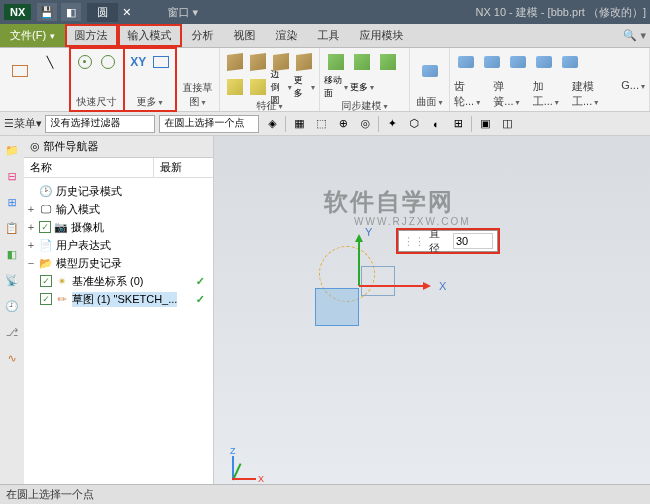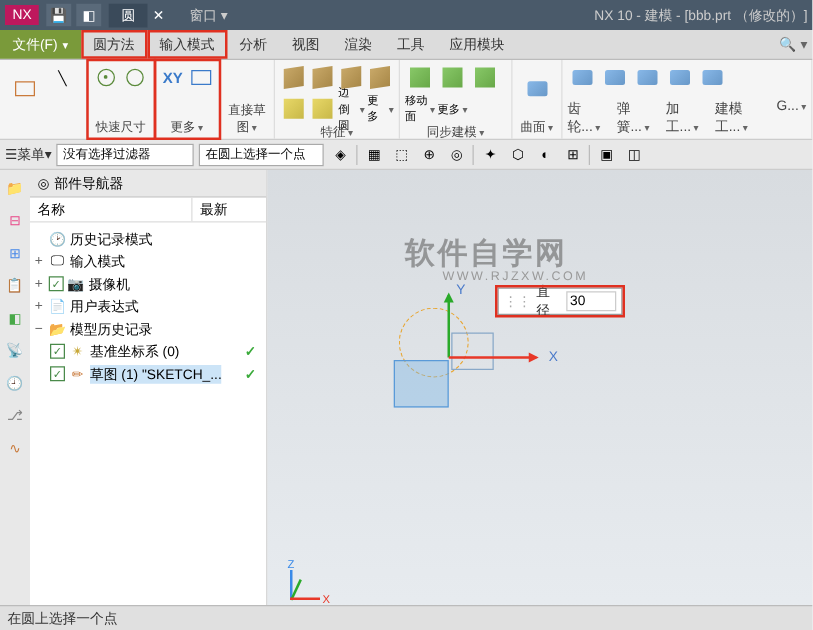--- a/index.html
+++ b/index.html
@@ -1,19 +1,19 @@
 <!DOCTYPE html>
 <html><head>
 <meta charset="utf-8">
 <style>
 * { margin: 0; padding: 0; box-sizing: border-box; font-family: "Microsoft YaHei", Arial, sans-serif; font-size: 11px; }
 body { width: 650px; height: 504px; background: #f0f0f0; overflow: hidden; position: relative; }
 
 .titlebar { height: 24px; background: #4a5a6a; color: #fff; display: flex; align-items: center; padding: 0 4px; }
-.titlebar .nx-logo { background: #be185d; color: #fff; padding: 2px 6px; font-weight: normal; margin-right: 4px; }
+.titlebar .nx-logo { background: #14532d; color: #fff; padding: 2px 6px; font-weight: bold; margin-right: 4px; }
 .titlebar .ttl-icon { width: 20px; height: 18px; display: inline-flex; align-items: center; justify-content: center; margin: 0 2px; background: #5a6a7a; cursor: pointer; }
 .titlebar .circle-tab { background: #3a4a5a; padding: 2px 10px; margin-left: 4px; }
 .titlebar .close-x { margin-left: 4px; color: #fff; cursor: pointer; }
 .titlebar .right { margin-left: auto; display: flex; align-items: flex-start; gap: 4px; }
 .titlebar .apptitle { color: #ccc; font-size: 11px; }
 
 .menubar { height: 24px; background: #dcdcdc; display: flex; align-items: stretch; border-bottom: 1px solid #bbb; }
 .menubar .file-btn { background: #7a9a3a; color: #fff; padding: 4px 10px; display: flex; align-items: center; }
 .menubar .file-btn::after { content: "▾"; margin-left: 4px; font-size: 9px; }
 .menutab { padding: 4px 10px; color: #333; cursor: pointer; display: flex; align-items: center; }
@@ -94,21 +94,21 @@
 </style>
 </head>
 <body>
 
 <div class="titlebar">
   <span class="nx-logo">NX</span>
   <span class="ttl-icon">💾</span>
   <span class="ttl-icon">◧</span>
   <span class="circle-tab">圆</span>
   <span class="close-x">✕</span>
-  <span style="margin-left:20px;color:#ccc"><span>窗口</span> ▾</span>
+  <span style="margin-left:36px;color:#ccc"><span>窗口</span> ▾</span>
   <div class="right">
     <span class="apptitle">NX 10 - 建模 - [bbb.prt （修改的）]</span>
   </div>
 </div>
 
 <div class="menubar">
   <div class="file-btn">文件(F)</div>
   <div class="menutab hl">圆方法</div>
   <div class="menutab hl">输入模式</div>
   <div class="menutab">分析</div>

